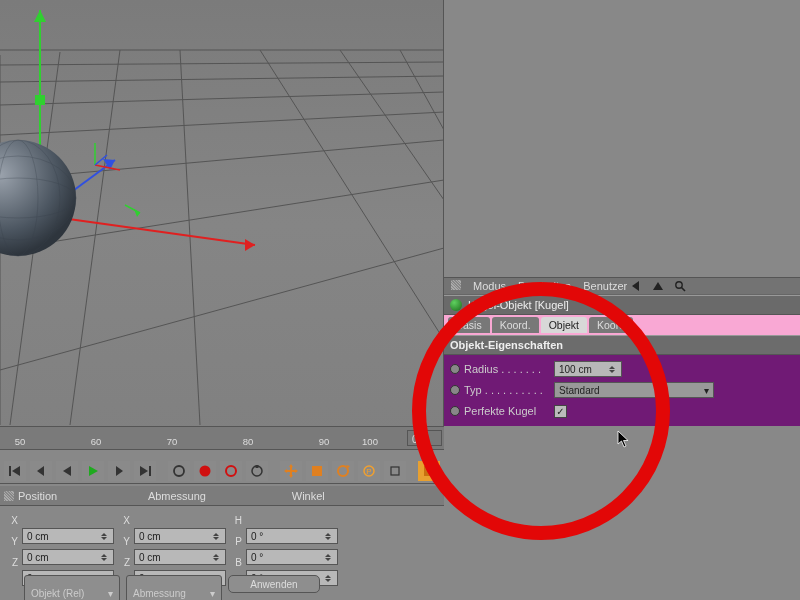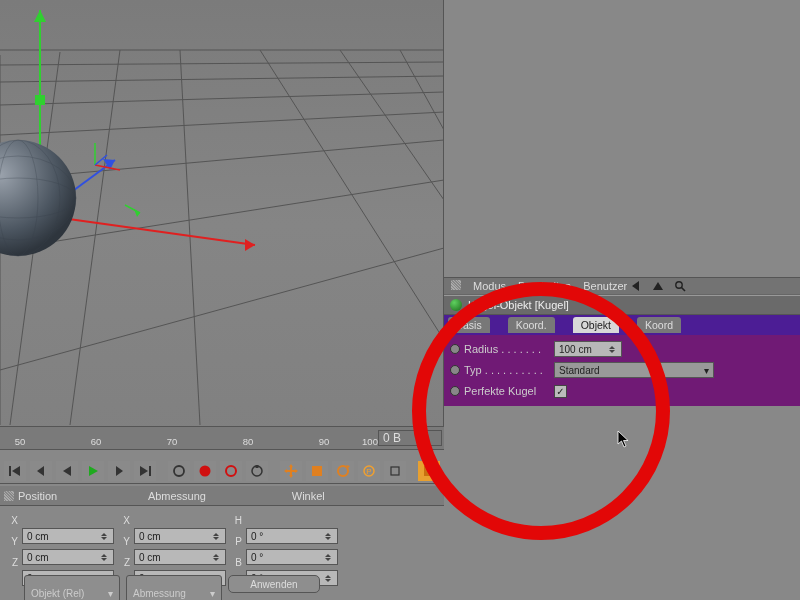--- a/index.html
+++ b/index.html
@@ -38,21 +38,21 @@
   .attr-title {
     background:#6a6a6a; padding:3px 6px; font-size:11px; color:#eee;
     display:flex; align-items:center; gap:6px;
     border-top:1px solid #999; border-bottom:1px solid #555;
   }
   .sphere-icon {
      display:inline-block; width:12px; height:12px; border-radius:50%;
      background: radial-gradient(circle at 35% 30%, #5fd05f, #1a6a1a);
   }
 
-  .tabs { display:flex; background:#4c1d95; padding:2px 4px; gap:18px; }
+  .tabs { display:flex; background:#f9a8d4; padding:2px 4px; gap:2px; }
   .tab {
     padding:2px 8px; font-size:10.5px; color:#ddd; background:#787878;
     border-radius:3px 3px 0 0;
   }
   .tab.active { background:#d8d8d8; color:#222; }
 
   .section-header {
     background:#6c6c6c; color:#eee; font-weight:bold; font-size:11px;
     padding:3px 6px; border-top:1px solid #999; border-bottom:1px solid #555;
   }
@@ -88,22 +88,22 @@
   }
 
   
   .timeline {
     position:absolute; left:0; top:426px; width:444px; height:24px;
     background:#7a7a7a; border-top:1px solid #555; border-bottom:1px solid #555;
     font-size:9.5px; color:#ddd;
   }
   .tick { position:absolute; bottom:2px; transform:translateX(-50%); }
   .cur-frame {
-    position:absolute; right:2px; top:3px; width:64px; height:16px;
-    background:#787878; border:1px solid #555; font-size:12px; color:#ddd;
+    position:absolute; right:2px; top:3px; width:35px; height:16px;
+    background:#787878; border:1px solid #555; font-size:10px; color:#ddd;
     display:flex; align-items:flex-end; padding:0 4px;
   }
 
   .toolbar {
     position:absolute; left:0; top:458px; width:444px; height:26px;
     background:#888; border-bottom:1px solid #555;
     display:flex; align-items:center; padding:0 4px; gap:4px;
   }
   .tbtn {
     width:22px; height:20px; background:#8a8a8a;
@@ -241,20 +241,21 @@
     <span>Kugel-Objekt [Kugel]</span>
   </div>
 
   <div class="tabs">
     <div class="tab">Basis</div>
     <div class="tab">Koord.</div>
     <div class="tab active">Objekt</div>
     <div class="tab">Koord</div>
   </div>
 
+  <div class="section-header">Objekt-Eigenschaften</div>
 
   <div class="prop-rows">
     <div class="prop-row">
       <span class="anim-dot"></span>
       <span class="prop-label">Radius . . . . . . .</span>
       <div class="num-field">
         <span>100 cm</span>
         <span class="spin">
             <span class="u"></span>
             <span class="d"></span>

